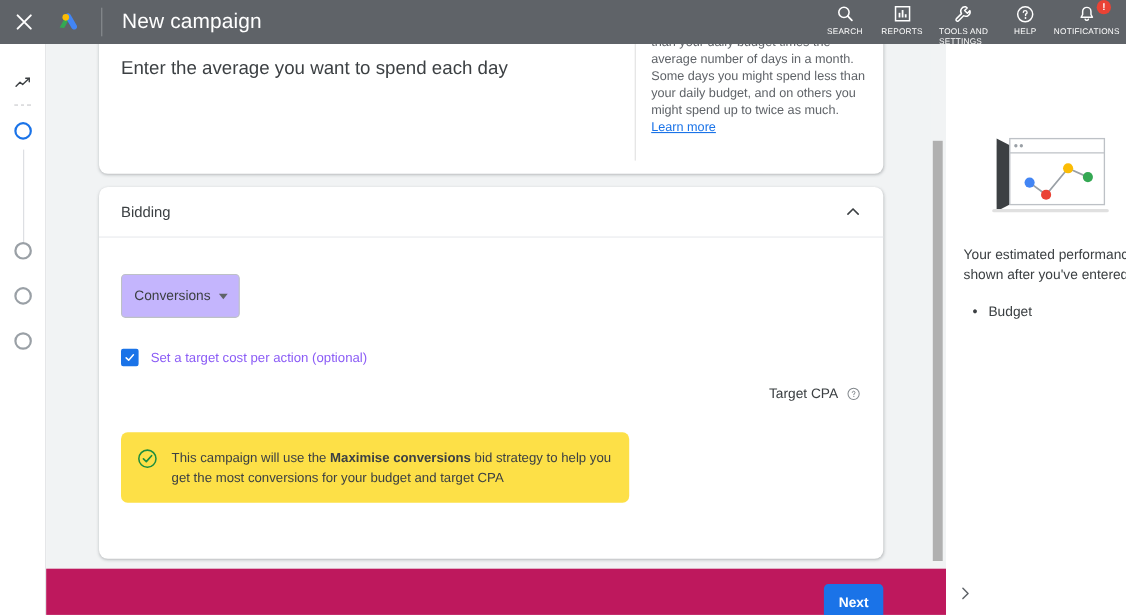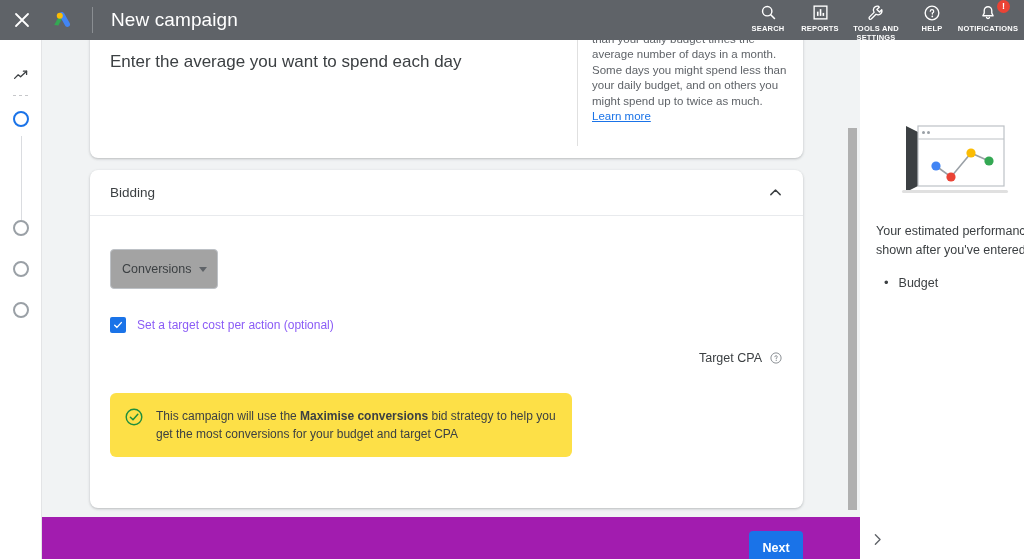--- a/index.html
+++ b/index.html
@@ -41,22 +41,22 @@
   }
   .hdr-item {
     width: 52px; padding-top: 3px;
     display: flex; flex-direction: column; align-items: center;
     cursor: pointer; position: relative;
   }
   .hdr-item.wide { width: 60px; }
   .hdr-item .ic { height: 19px; display:flex; align-items:center; justify-content:center;}
   .hdr-item .lbl {
     color: #ffffff; font-size: 7.5px; letter-spacing: .2px;
-    text-align: center; line-height: 9px; margin-top: 2px;
-    white-space: pre-line; font-weight: 700;
+    text-align: left; line-height: 9px; margin-top: 2px;
+    white-space: pre-line; font-weight: 400;
   }
   .notif-badge {
     position: absolute; top: 0px; right: 8px;
     width: 13px; height: 13px; border-radius: 50%;
     background: #ea4335; color: #fff; font-size: 9px; font-weight: 700;
     display: flex; align-items: center; justify-content: center;
     line-height: 1;
   }
 
   
@@ -152,21 +152,21 @@
     display: flex; align-items: center; gap: 7px;
   }
   .help-ic { display: inline-flex; cursor: pointer; }
   .select {
     margin-top: 11px;
     width: 108px; height: 40px;
     border: 1px solid #bdc1c6; border-radius: 4px;
     display: flex; align-items: center; gap: 8px;
     padding: 0 11px;
     font-size: 12.5px; color: #3c4043;
-    background: #a3a3a3; cursor: pointer;
+    background: #c4b5fd; cursor: pointer;
   }
   .caret {
     width: 0; height: 0; margin-left: auto;
     border-left: 4.5px solid transparent;
     border-right: 4.5px solid transparent;
     border-top: 5px solid #5f6368;
   }
   .cb-row {
     margin-top: 28px;
     display: flex; align-items: center; gap: 11px;
@@ -225,21 +225,21 @@
     margin: 16px 0 0 24px;
     font-size: 12.5px; color: #3c4043;
     display: flex; gap: 10px; align-items: baseline;
   }
   .rp-bullet .dot { font-size: 13px; line-height: 1; }
 
   
   .bottom {
     position: absolute; left: 42px; top: 517px;
     width: 818px; height: 42px;
-    background: #a21caf;
+    background: #be185d;
   }
   .next-btn {
     position: absolute; left: 707px; top: 14px;
     width: 54px; height: 33px;
     background: #1a73e8; color: #fff;
     border-radius: 4px;
     display: flex; align-items: center; justify-content: center;
     font-size: 12.5px; font-weight: 700;
     cursor: pointer;
   }

